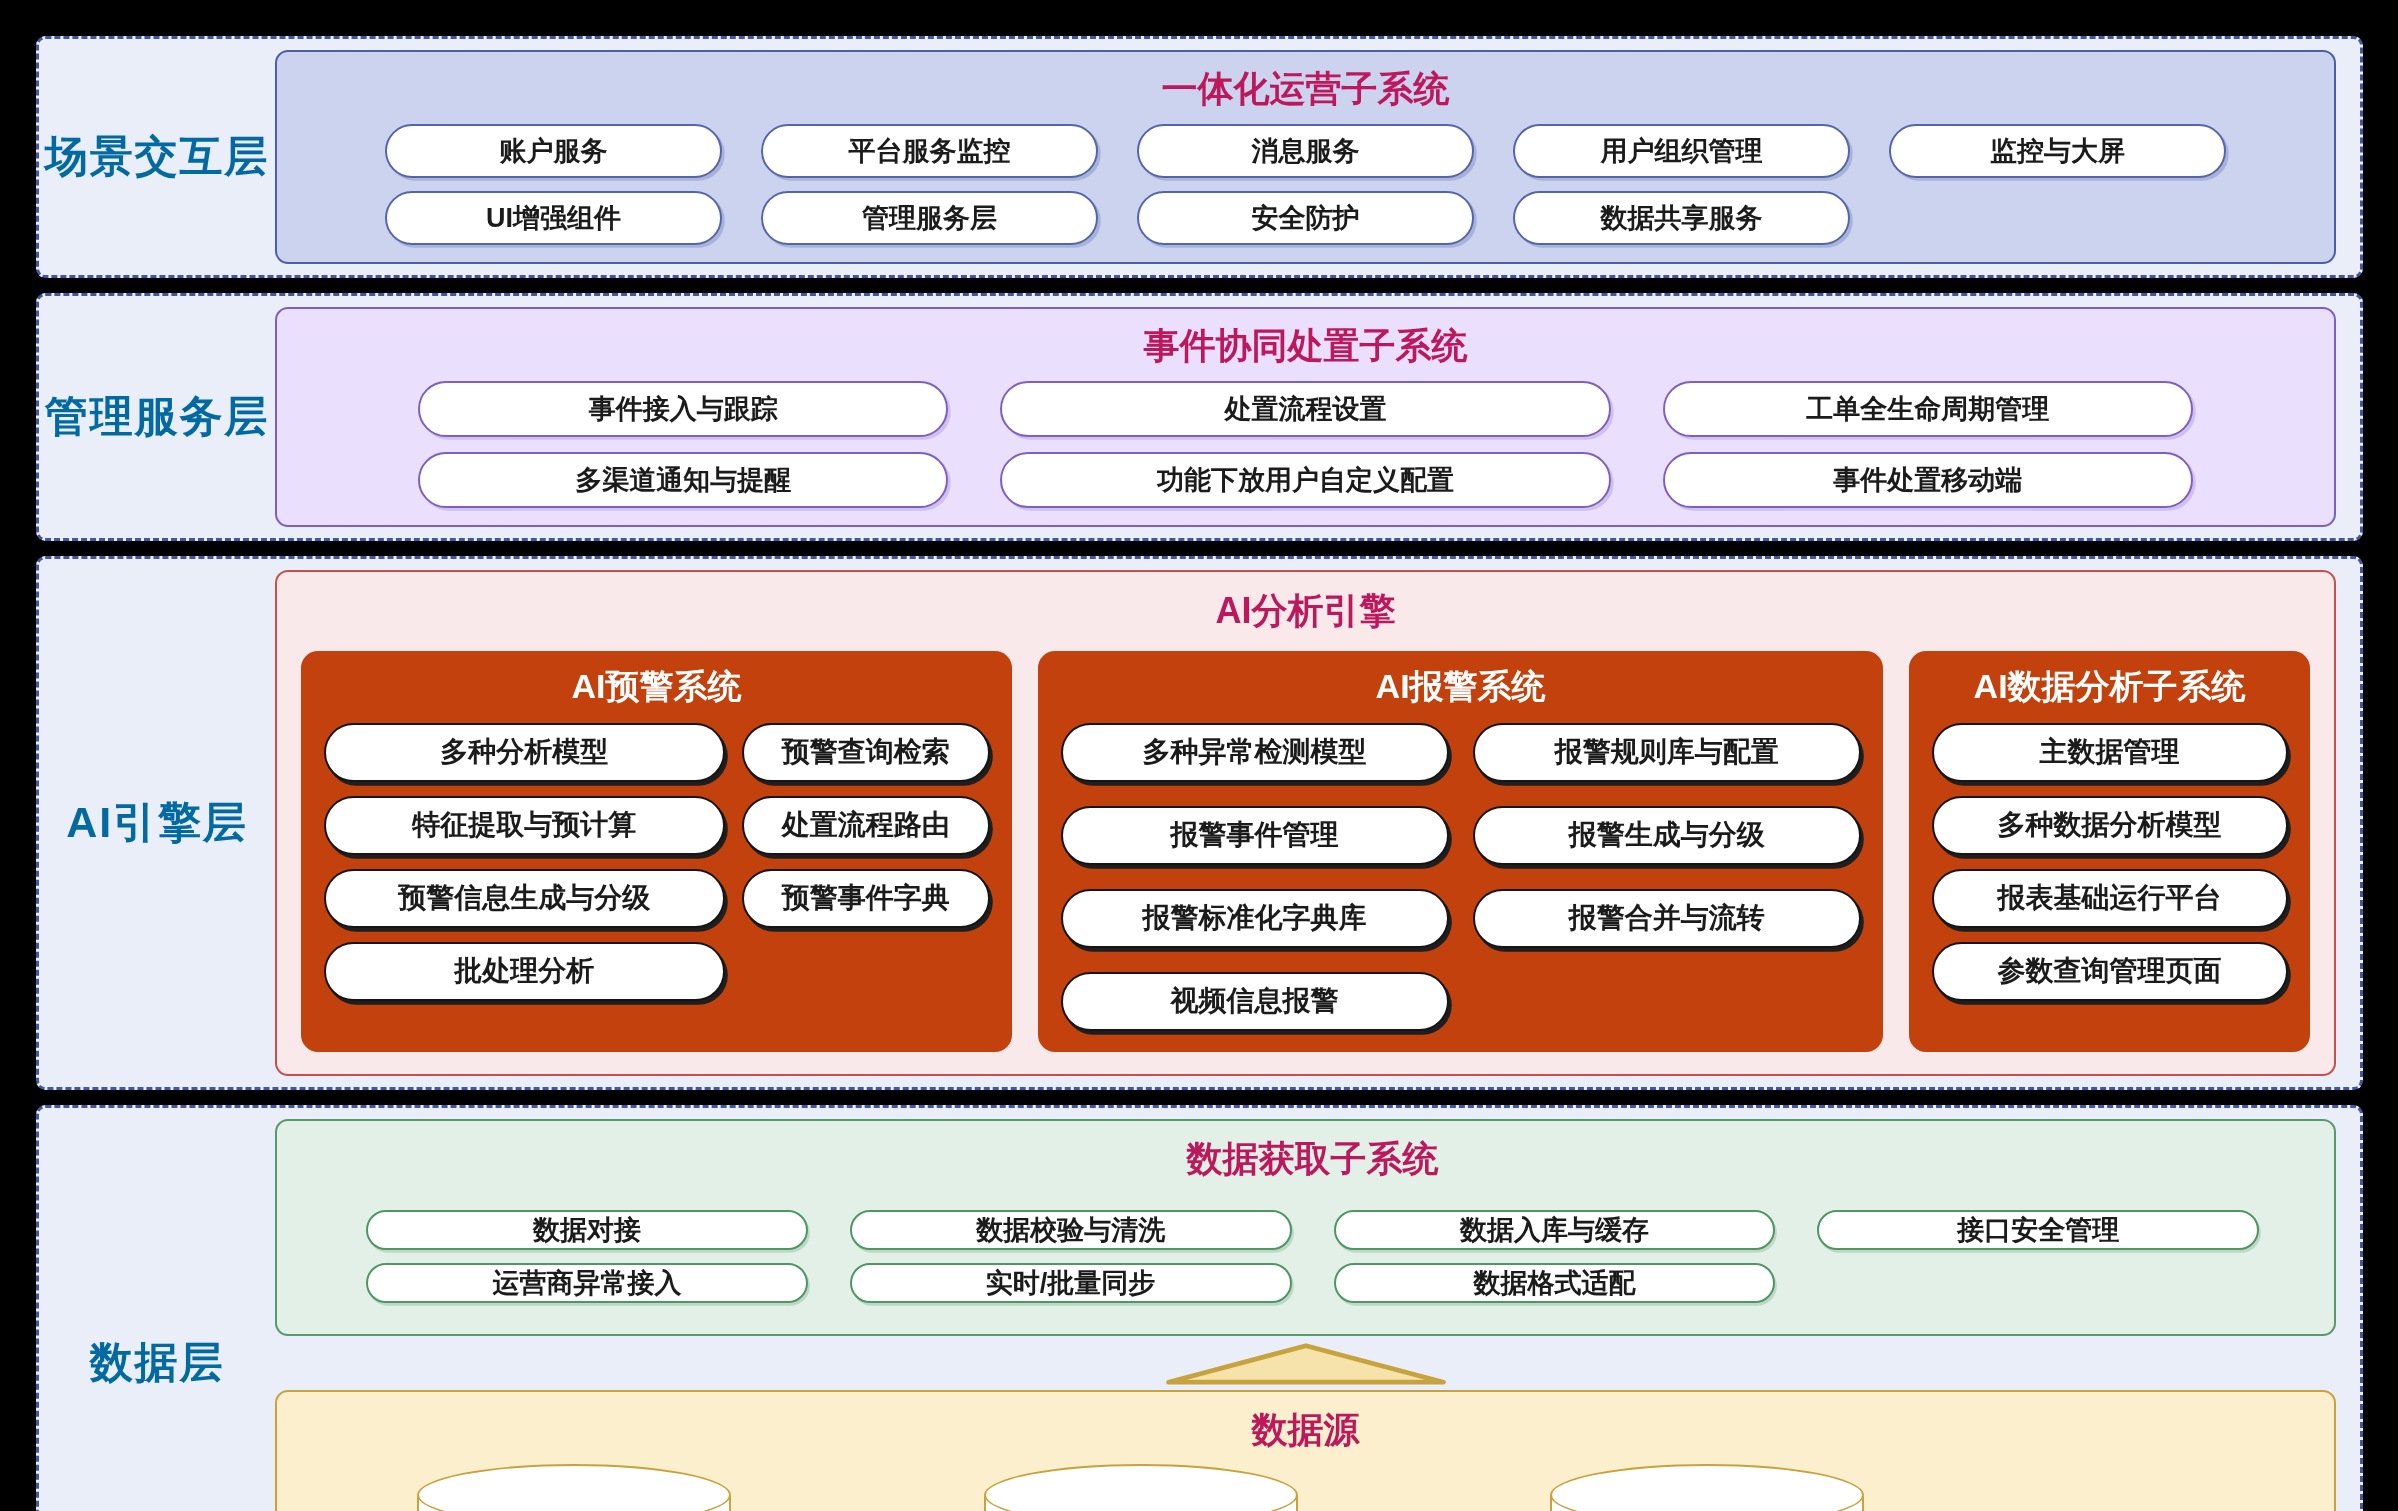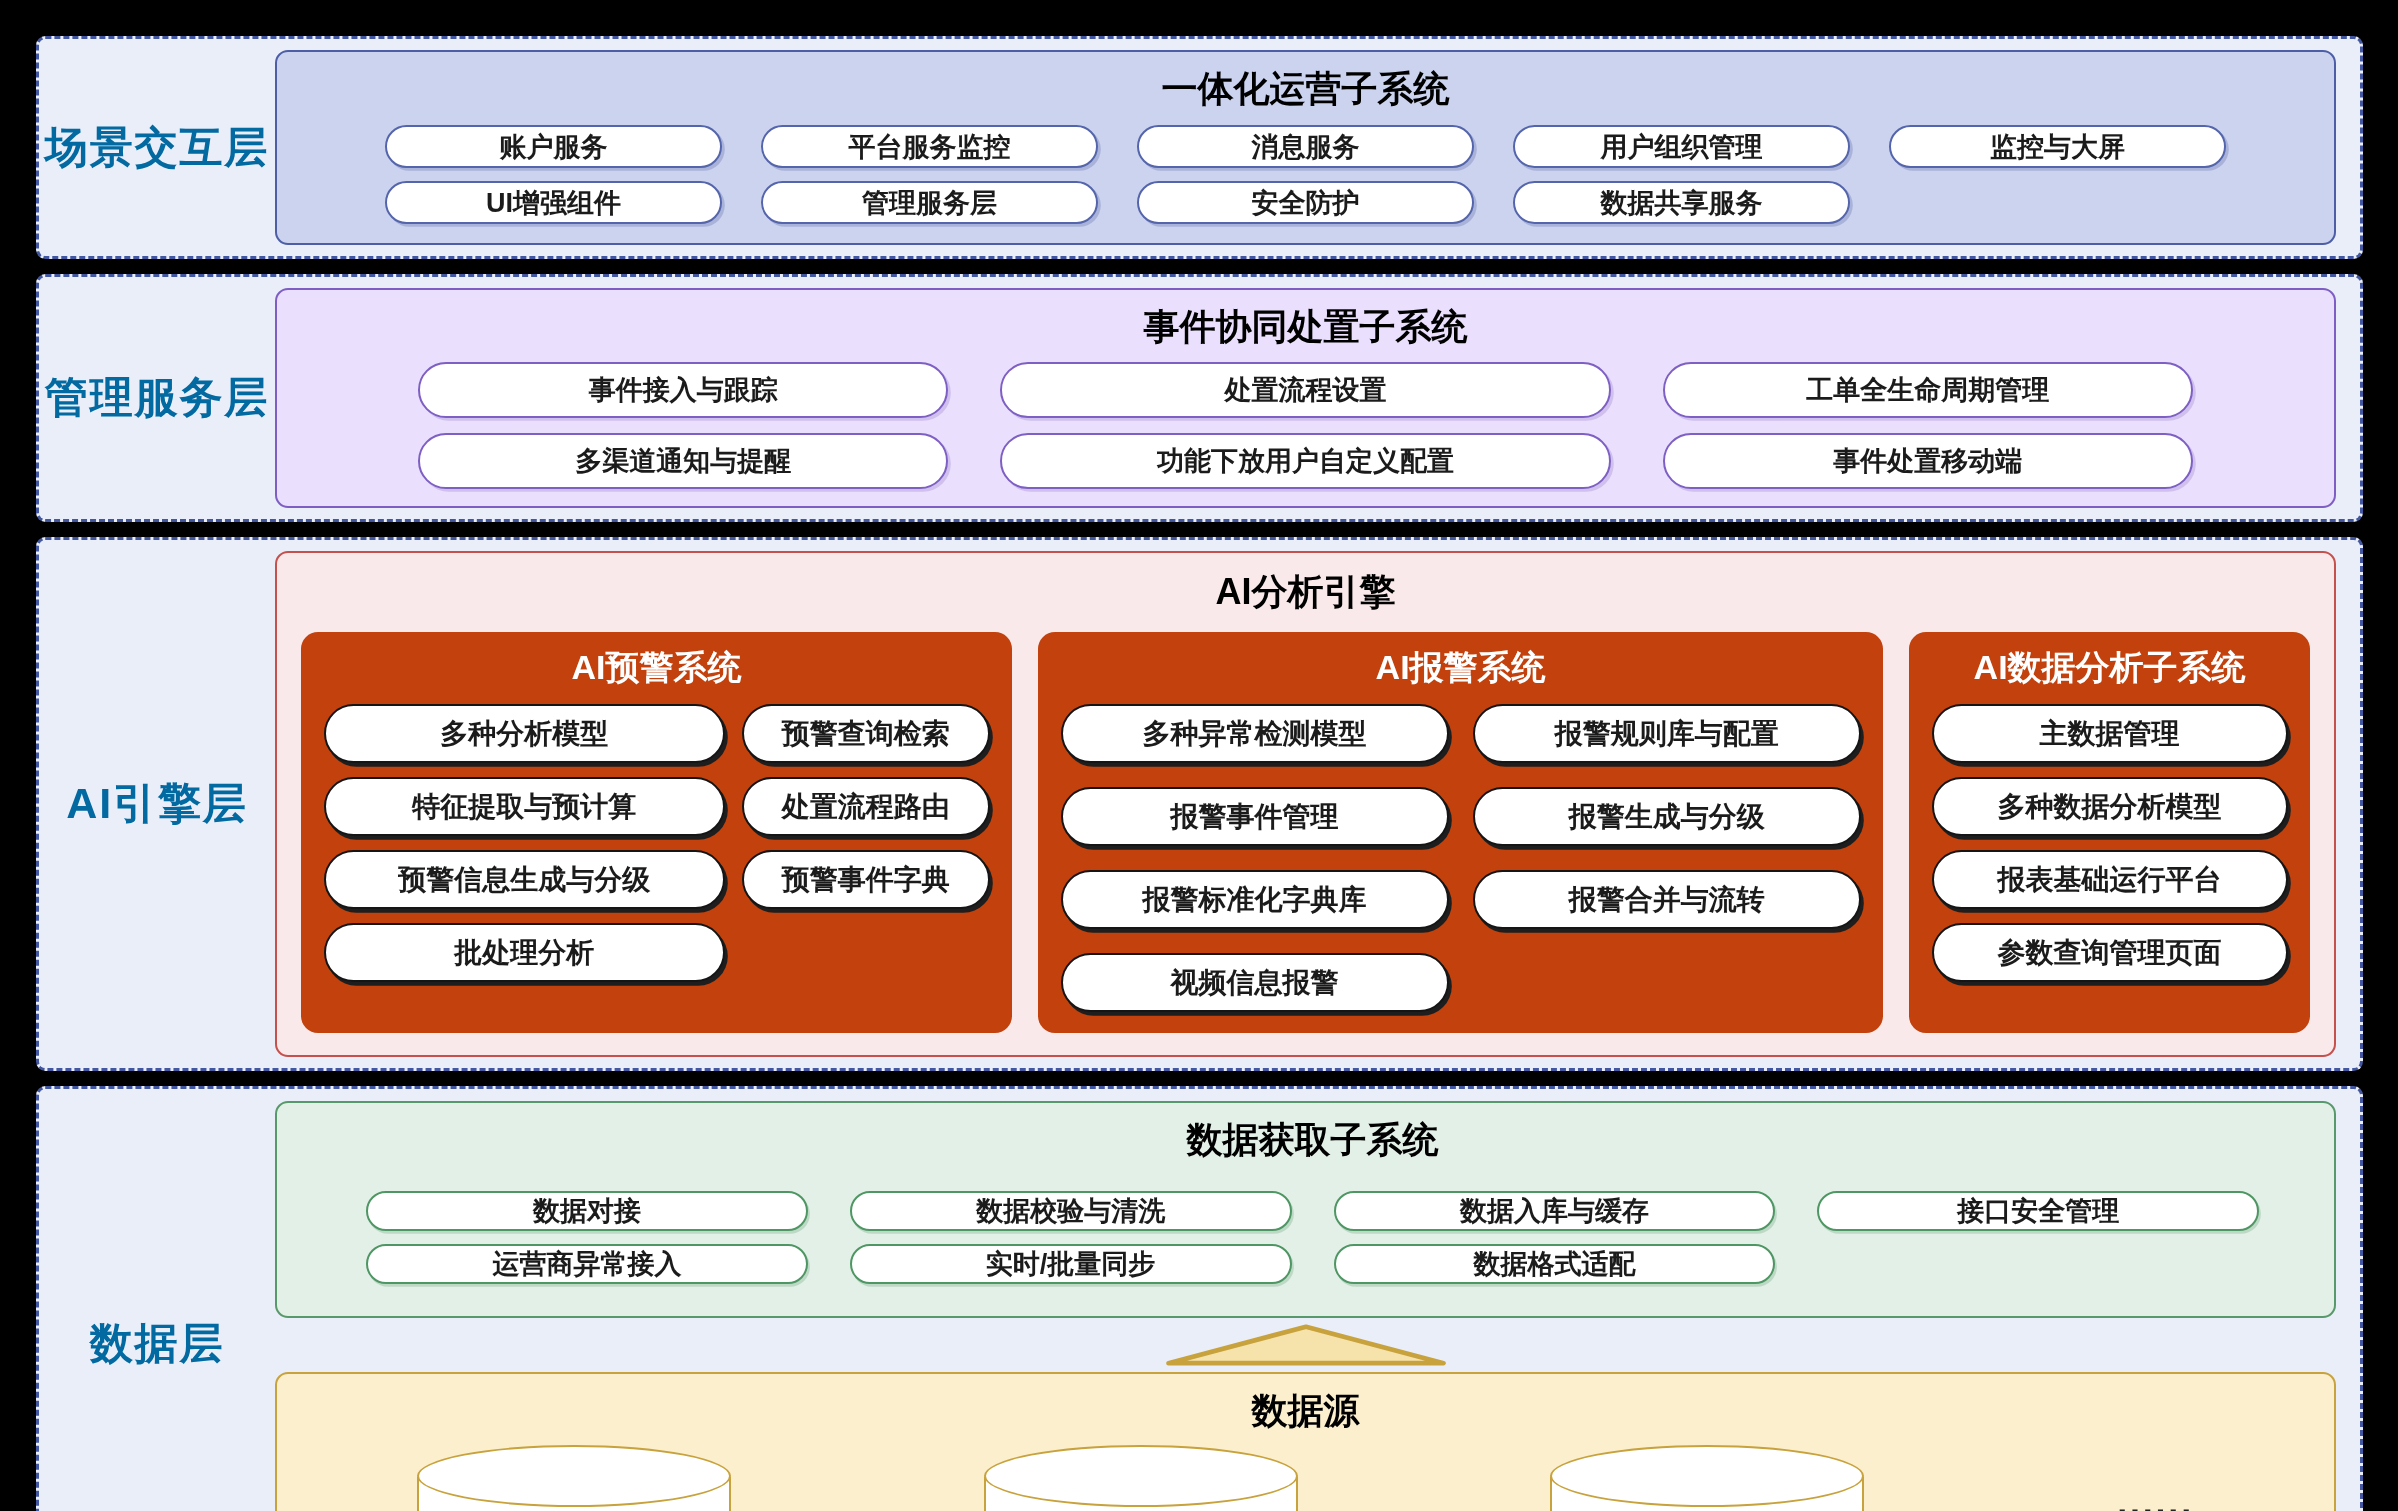--- a/index.html
+++ b/index.html
@@ -12,29 +12,29 @@
   .layer{
     display:flex;background:#e9eef9;border:3.7px dashed #42579f;border-radius:9.4px;
   }
   .layer-label{
     width:236px;flex:0 0 236px;display:flex;align-items:center;justify-content:center;
     color:#0369a1;font-size:43px;font-weight:bold;letter-spacing:1.9px;
   }
   .layer-body{flex:1;display:flex;padding:11.2px 24px 11.2px 0;}
   .panel{flex:1;display:flex;flex-direction:column;border-radius:13px;}
   .panel-title{
-    text-align:center;font-size:36px;font-weight:bold;color:#000000;
+    text-align:center;font-size:36px;font-weight:bold;color:#be185d;
     margin:7.5px 0 9.4px 0;flex:0 0 auto;
   }
   
   .scene-panel{background:#cbd3ef;border:2.8px solid #4d5ea6;padding:5.6px 108px 17px 108px;}
   .scene-grid{display:grid;grid-template-columns:repeat(5,1fr);gap:13px 39px;flex:1;align-content:center;}
   .pill{
     background:#fff;border-radius:936px;display:flex;align-items:center;justify-content:center;
-    font-size:27px;font-weight:bold;color:#1b1b1b;height:43px;white-space:nowrap;
+    font-size:27px;font-weight:bold;color:#1b1b1b;height:54px;white-space:nowrap;
   }
   .pill-blue{border:2.8px solid #5565ab;box-shadow:2.8px 2.8px 0 #a9b3da;}
   
   .mgmt-panel{background:#eadffc;border:2.8px solid #7e5ec5;padding:5.6px 141px 17px 141px;}
   .mgmt-grid{display:grid;grid-template-columns:1fr 1.15fr 1fr;gap:15px 52px;flex:1;align-content:center;}
   .pill-purple{border:2.8px solid #7e5fc4;box-shadow:2.8px 2.8px 0 #cfc0ee;height:56px;}
   
   .ai-panel{background:#f9e9ea;border:2.8px solid #c5504c;padding:7.5px 24px 22.5px 24px;}
   .ai-boxes{display:flex;gap:26px;flex:1;margin-top:5.6px;}
   .ai-box{background:#c2410c;border-radius:17px;padding:7.5px 22.5px 20.6px 22.5px;display:flex;flex-direction:column;}

